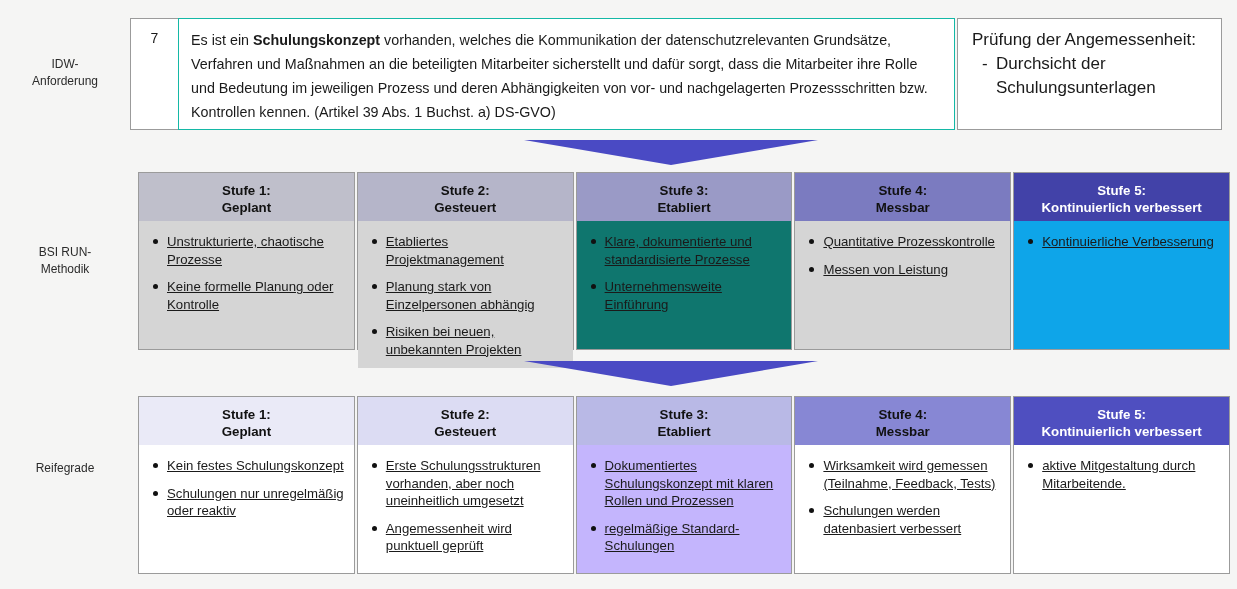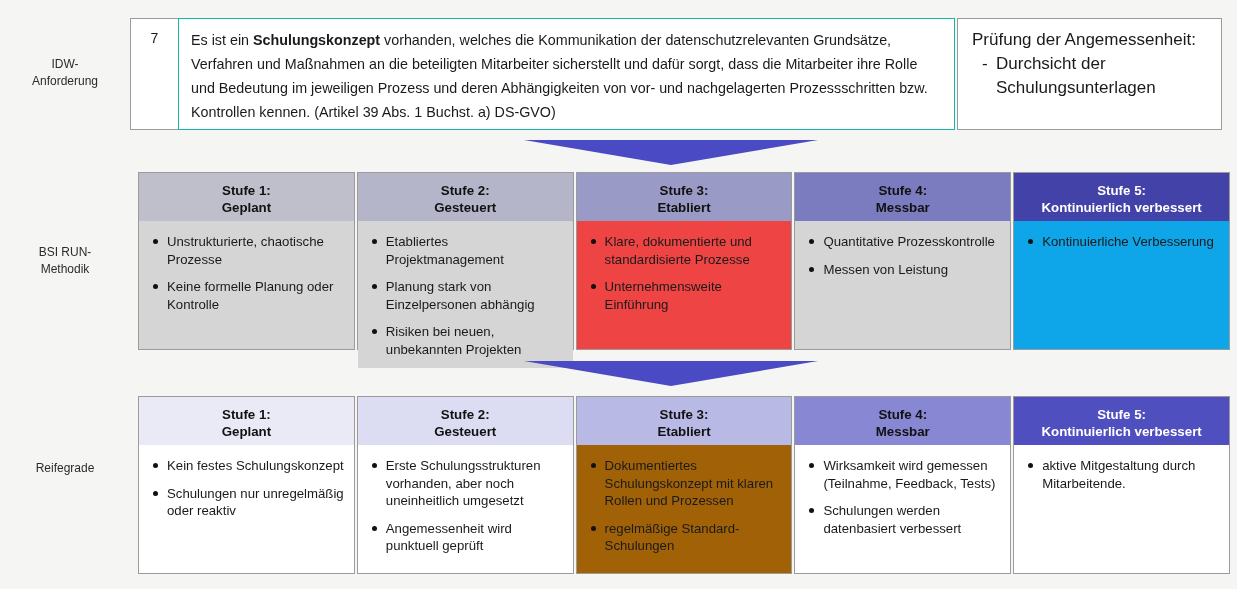--- a/index.html
+++ b/index.html
@@ -113,20 +113,21 @@
   }
   .stage-body {
     flex: 1;
     box-sizing: border-box;
     padding: 12px 10px 10px 8px;
   }
   .stage-body ul {
     margin: 0;
     padding: 0;
     list-style: none;
+    text-decoration: underline;
   }
   .stage-body li {
     position: relative;
     padding-left: 20px;
     margin-bottom: 10px;
     font-size: 13.2px;
     line-height: 17.5px;
   }
   .stage-body li:last-child { margin-bottom: 0; }
   .stage-body li::before {
@@ -192,21 +193,21 @@
         <ul>
           <li>Etabliertes Projektmanagement</li>
           <li>Planung stark von Einzelpersonen abhängig</li>
           <li>Risiken bei neuen, unbekannten Projekten</li>
         </ul>
       </div>
     </div>
     <div class="stage-col">
       <div class="stage-head" style="background: rgb(154, 154, 198); color: rgb(17, 17, 17);">Stufe 3:
 Etabliert</div>
-      <div class="stage-body" style="background: #ef4444;">
+      <div class="stage-body" style="background: #0f766e;">
         <ul>
           <li>Klare, dokumentierte und standardisierte Prozesse</li>
           <li>Unternehmensweite Einführung</li>
         </ul>
       </div>
     </div>
     <div class="stage-col">
       <div class="stage-head" style="background: rgb(123, 123, 192); color: rgb(17, 17, 17);">Stufe 4:
 Messbar</div>
       <div class="stage-body" style="background: rgb(213, 213, 213);">
@@ -250,21 +251,21 @@
       <div class="stage-body" style="background: rgb(255, 255, 255);">
         <ul>
           <li>Erste Schulungsstrukturen vorhanden, aber noch uneinheitlich umgesetzt</li>
           <li>Angemessenheit wird punktuell geprüft</li>
         </ul>
       </div>
     </div>
     <div class="stage-col">
       <div class="stage-head" style="background: rgb(185, 185, 230); color: rgb(17, 17, 17);">Stufe 3:
 Etabliert</div>
-      <div class="stage-body" style="background: #a16207;">
+      <div class="stage-body" style="background: #c4b5fd;">
         <ul>
           <li>Dokumentiertes Schulungskonzept mit klaren Rollen und Prozessen</li>
           <li>regelmäßige Standard-Schulungen</li>
         </ul>
       </div>
     </div>
     <div class="stage-col">
       <div class="stage-head" style="background: rgb(135, 135, 212); color: rgb(17, 17, 17);">Stufe 4:
 Messbar</div>
       <div class="stage-body" style="background: rgb(255, 255, 255);">

